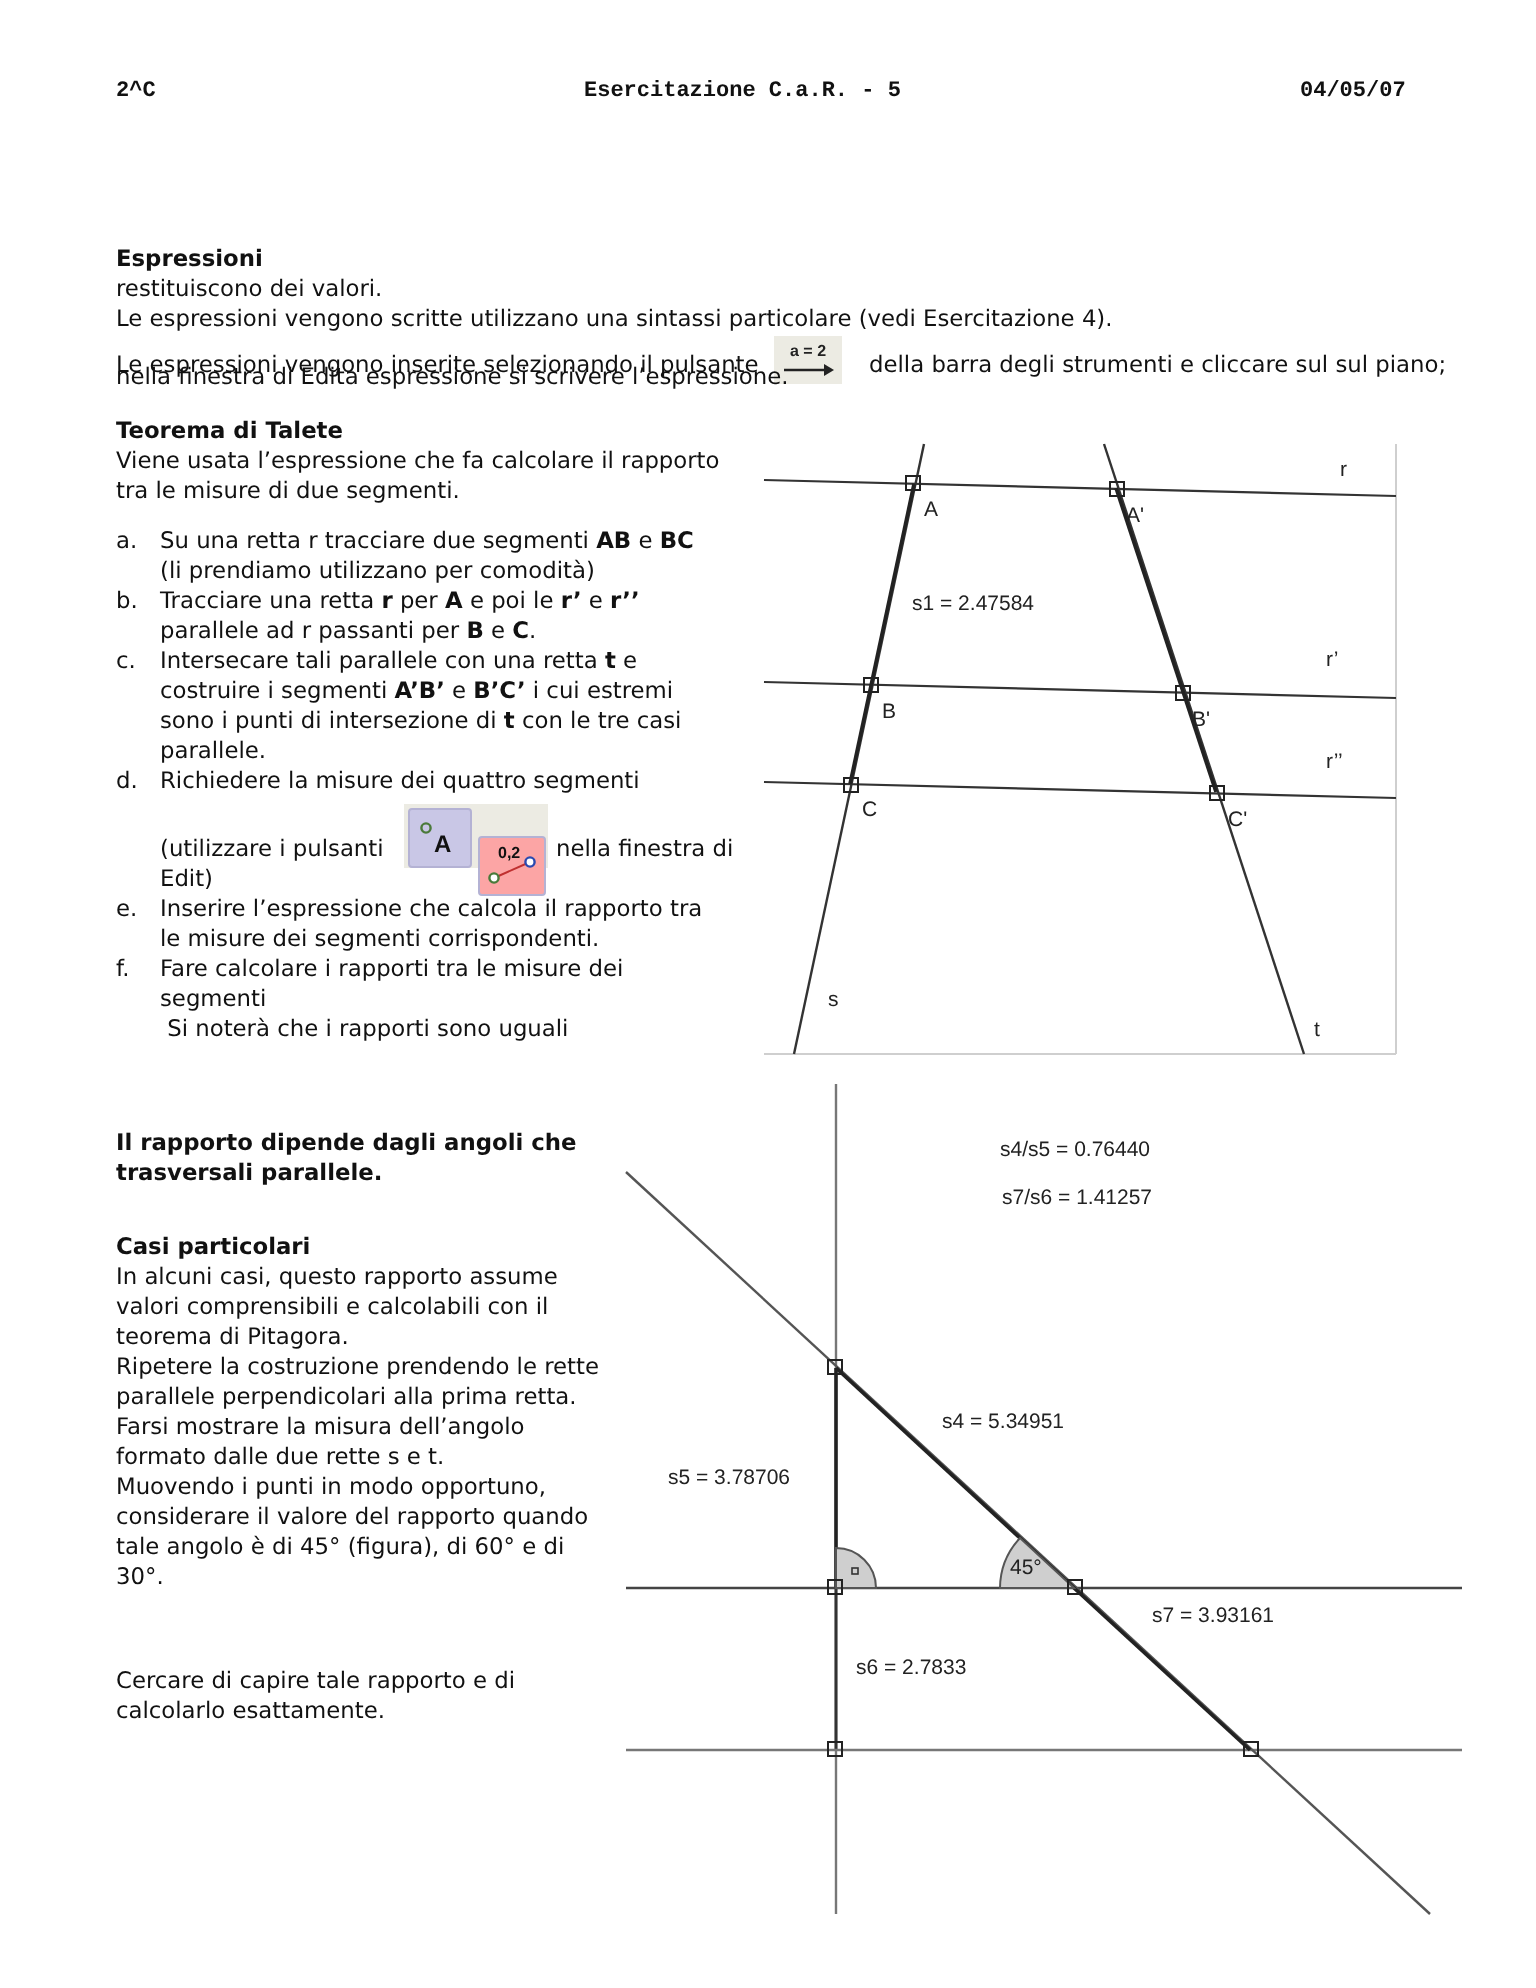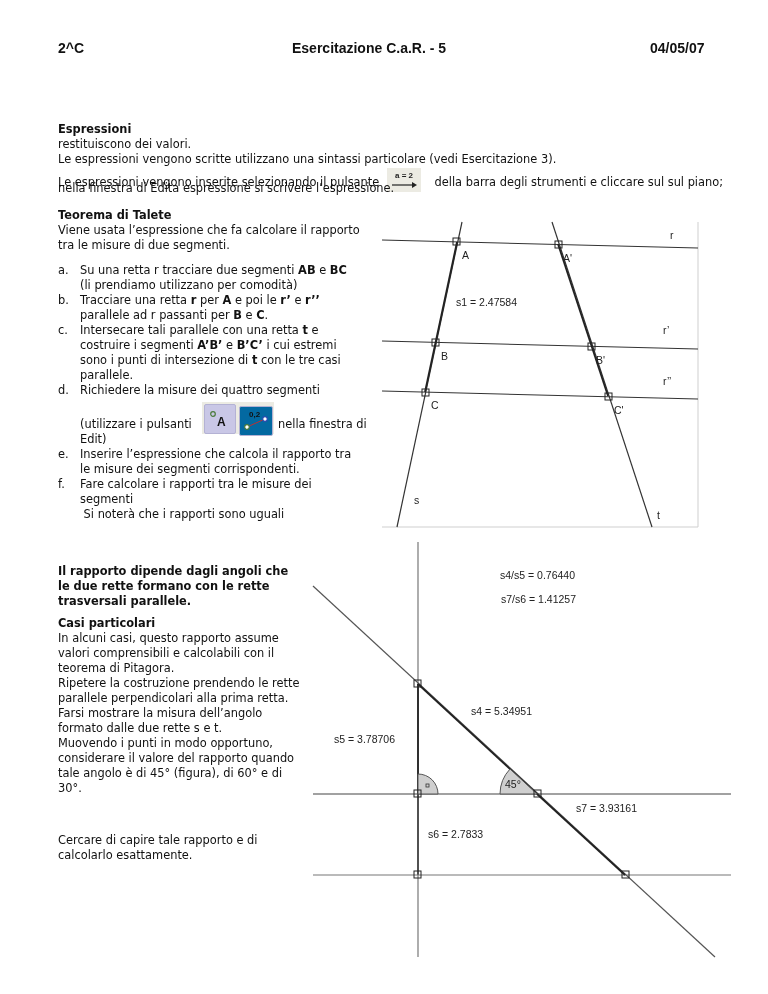--- a/index.html
+++ b/index.html
@@ -1,40 +1,40 @@
 <!DOCTYPE html>
 <html><head>
 <meta charset="utf-8">
 <style>
   html, body { margin: 0; padding: 0; background: #ffffff; }
   body { width: 768px; height: 994px; position: relative; overflow: hidden;
          font-family: "DejaVu Sans", sans-serif; color: #111; }
   .abs { position: absolute; }
-  .hdr { font-family: Liberation Sans, sans-serif; font-weight: bold; font-size: 14px; top: 40px; }
+  .hdr { font-family: Liberation Mono, monospace; font-weight: bold; font-size: 11px; top: 40px; }
   .txt { font-size: 11.4px; line-height: 15px; }
   .b { font-weight: bold; }
   p { margin: 0; }
   .ol { position: absolute; left: 66px; width: 310px; font-size: 11.4px; line-height: 15px; }
   .ol .li { position: relative; padding-left: 14px; }
   .ol .mk { position: absolute; left: -8px; }
   .iconbtn { display: inline-block; vertical-align: bottom; background: #d946ef; border-radius: 2px; }
   .fig-label { font-family: "Liberation Sans", sans-serif; font-size: 10.5px; color: #222; }
   svg text { font-family: "Liberation Sans", sans-serif; }
 </style>
 </head>
 <body>
 
 <div class="abs hdr" style="left:58px;">2^C</div>
 <div class="abs hdr" style="left:292px;">Esercitazione C.a.R.  - 5</div>
 <div class="abs hdr" style="left:650px;">04/05/07</div>
 
 <div class="abs txt" style="left:58px; top:86px; width:680px;margin-top:36px;">
   <p class="b">Espressioni</p>
   <p>restituiscono dei valori.</p>
-  <p>Le espressioni vengono scritte utilizzano una sintassi particolare (vedi Esercitazione 3).</p>
+  <p>Le espressioni vengono scritte utilizzano una sintassi particolare (vedi Esercitazione 4).</p>
 </div>
 <div class="abs txt" style="left:58px; top:166px; width:700px; white-space:nowrap;">
   <span>Le espressioni vengono inserite selezionando il pulsante</span>
   <span class="iconbtn" style="width:34px;height:24px;margin:0 10px 0 4px;position:relative;top:2px;">
     <svg width="34" height="24" viewBox="0 0 34 24">
       <rect x="0" y="0" width="34" height="24" fill="#ecebe3"></rect>
       <text x="8" y="10" font-size="8" font-weight="bold" fill="#222">a = 2</text>
       <line x1="5" y1="17" x2="26" y2="17" stroke="#222" stroke-width="1.2"></line>
       <polygon points="25,14 30,17 25,20" fill="#222"></polygon>
     </svg>
@@ -76,21 +76,21 @@
     <span>Richiedere la misure dei quattro segmenti</span><br>
     <div style="height:30px; position:relative; margin-top:4px;">
       <span style="position:absolute; bottom:0; left:0; white-space:nowrap;">(utilizzare i pulsanti</span>
       <span style="position:absolute; left:122px; bottom:-2px; width:72px; height:32px; background:#ecebe3;">
         <span style="position:absolute; left:2px; top:2px; width:30px; height:28px; background:#c9c7e6; border:1px solid #b4b2d4; border-radius:2px;">
           <svg width="30" height="28" viewBox="0 0 30 28">
             <circle cx="8" cy="9" r="2.3" fill="none" stroke="#4a7a3a" stroke-width="1.2"></circle>
             <text x="12" y="21" font-size="12" font-weight="bold" fill="#111">A</text>
           </svg>
         </span>
-        <span style="position:absolute; left:37px; top:4px; width:32px; height:28px; background:#0369a1; border:1px solid #b4b2d4; border-radius:2px;">
+        <span style="position:absolute; left:37px; top:16px; width:32px; height:28px; background:#fca5a5; border:1px solid #b4b2d4; border-radius:2px;">
           <svg width="32" height="28" viewBox="0 0 32 28">
             <text x="9" y="10" font-size="8" font-weight="bold" fill="#111">0,2</text>
             <line x1="7" y1="20" x2="25" y2="12" stroke="#c03030" stroke-width="1"></line>
             <circle cx="7" cy="20" r="2.3" fill="#fff" stroke="#4a7a3a" stroke-width="1.2"></circle>
             <circle cx="25" cy="12" r="2.3" fill="#fff" stroke="#2a4ab0" stroke-width="1.2"></circle>
           </svg>
         </span>
       </span>
       <span style="position:absolute; bottom:0; left:198px; white-space:nowrap;text-align:center;">nella finestra di</span>
     </div>
@@ -141,21 +141,20 @@
 <div class="abs fig-label" style="left:431px; top:399px;">C</div>
 <div class="abs fig-label" style="left:563px; top:252px;">A'</div>
 <div class="abs fig-label" style="left:596px; top:354px;">B'</div>
 <div class="abs fig-label" style="left:614px; top:404px;">C'</div>
 <div class="abs fig-label" style="left:414px; top:494px;">s</div>
 <div class="abs fig-label" style="left:657px; top:509px;">t</div>
 <div class="abs fig-label" style="left:456px; top:296px;">s1 = 2.47584</div>
 
 <div class="abs txt b" style="left:58px; top:564px; width:250px;">
   <p>Il rapporto dipende dagli angoli che</p>
-  <p>le due rette formano con le rette</p>
   <p>trasversali parallele.</p>
 </div>
 <div class="abs txt" style="left:58px; top:616px; width:250px;">
   <p class="b">Casi particolari</p>
   <p>In alcuni casi, questo rapporto assume</p>
   <p>valori comprensibili e calcolabili con il</p>
   <p>teorema di Pitagora.</p>
   <p>Ripetere la costruzione prendendo le rette</p>
   <p>parallele perpendicolari alla prima retta.</p>
   <p>Farsi mostrare la misura dell’angolo</p>

